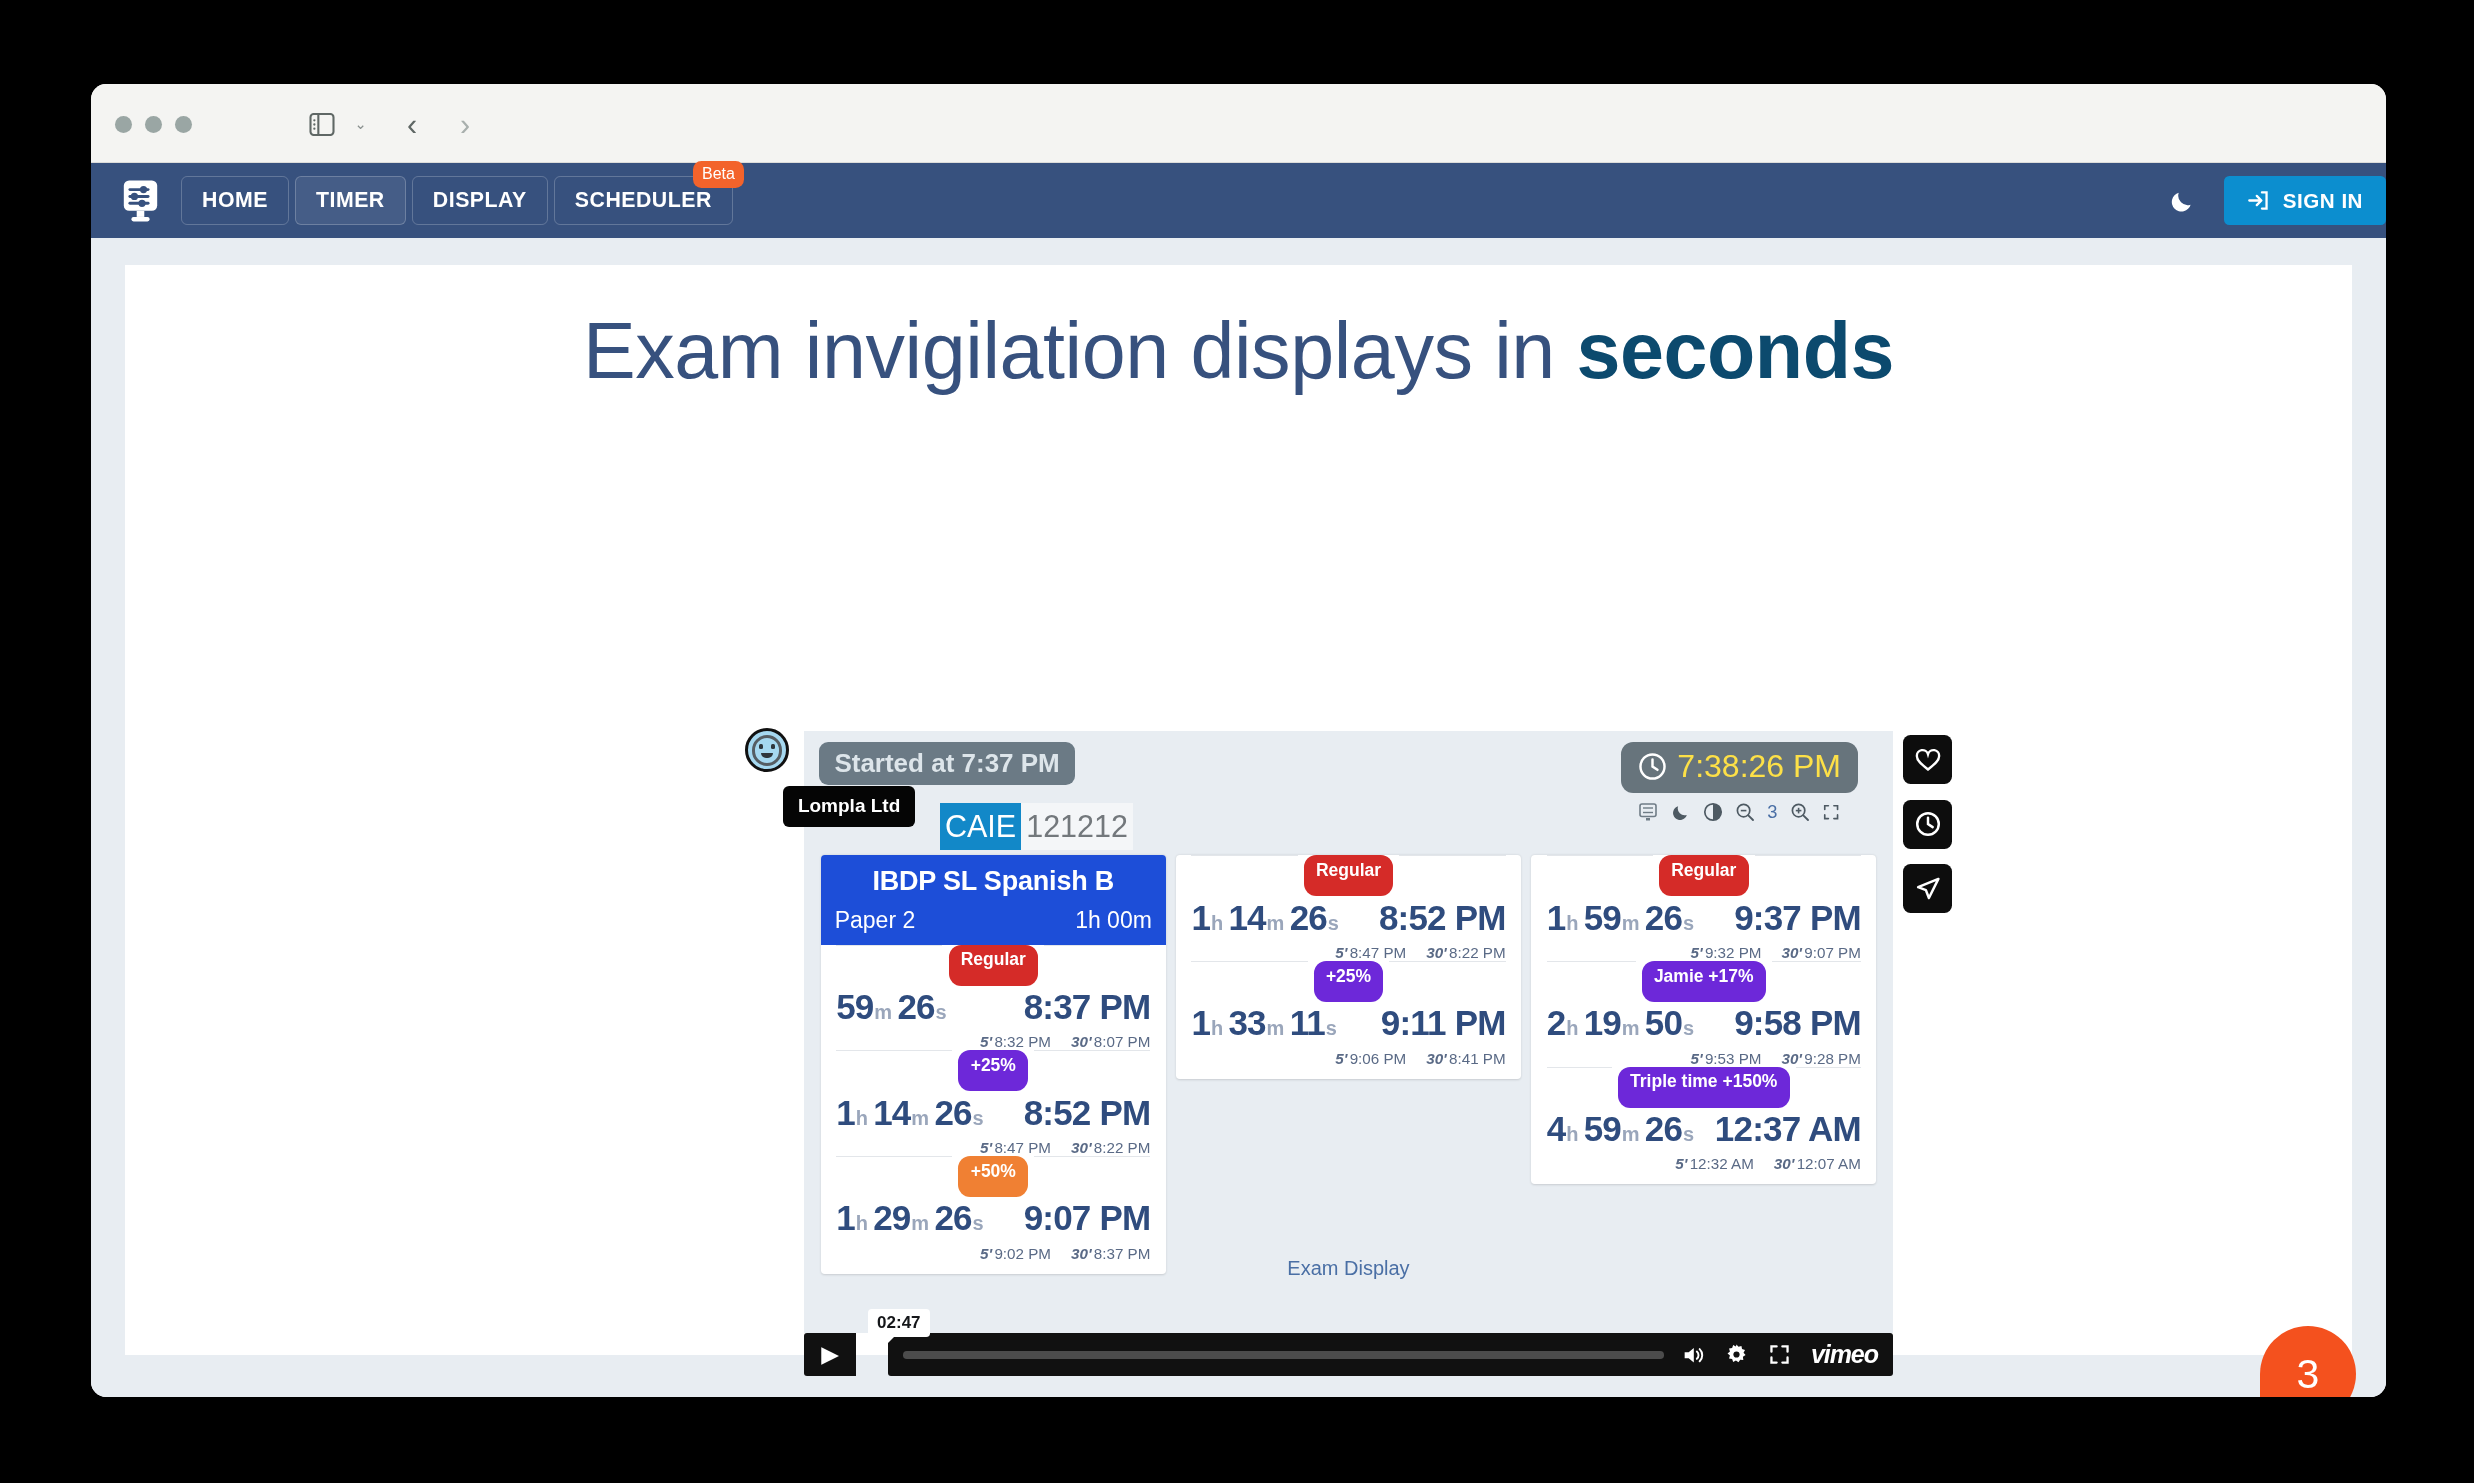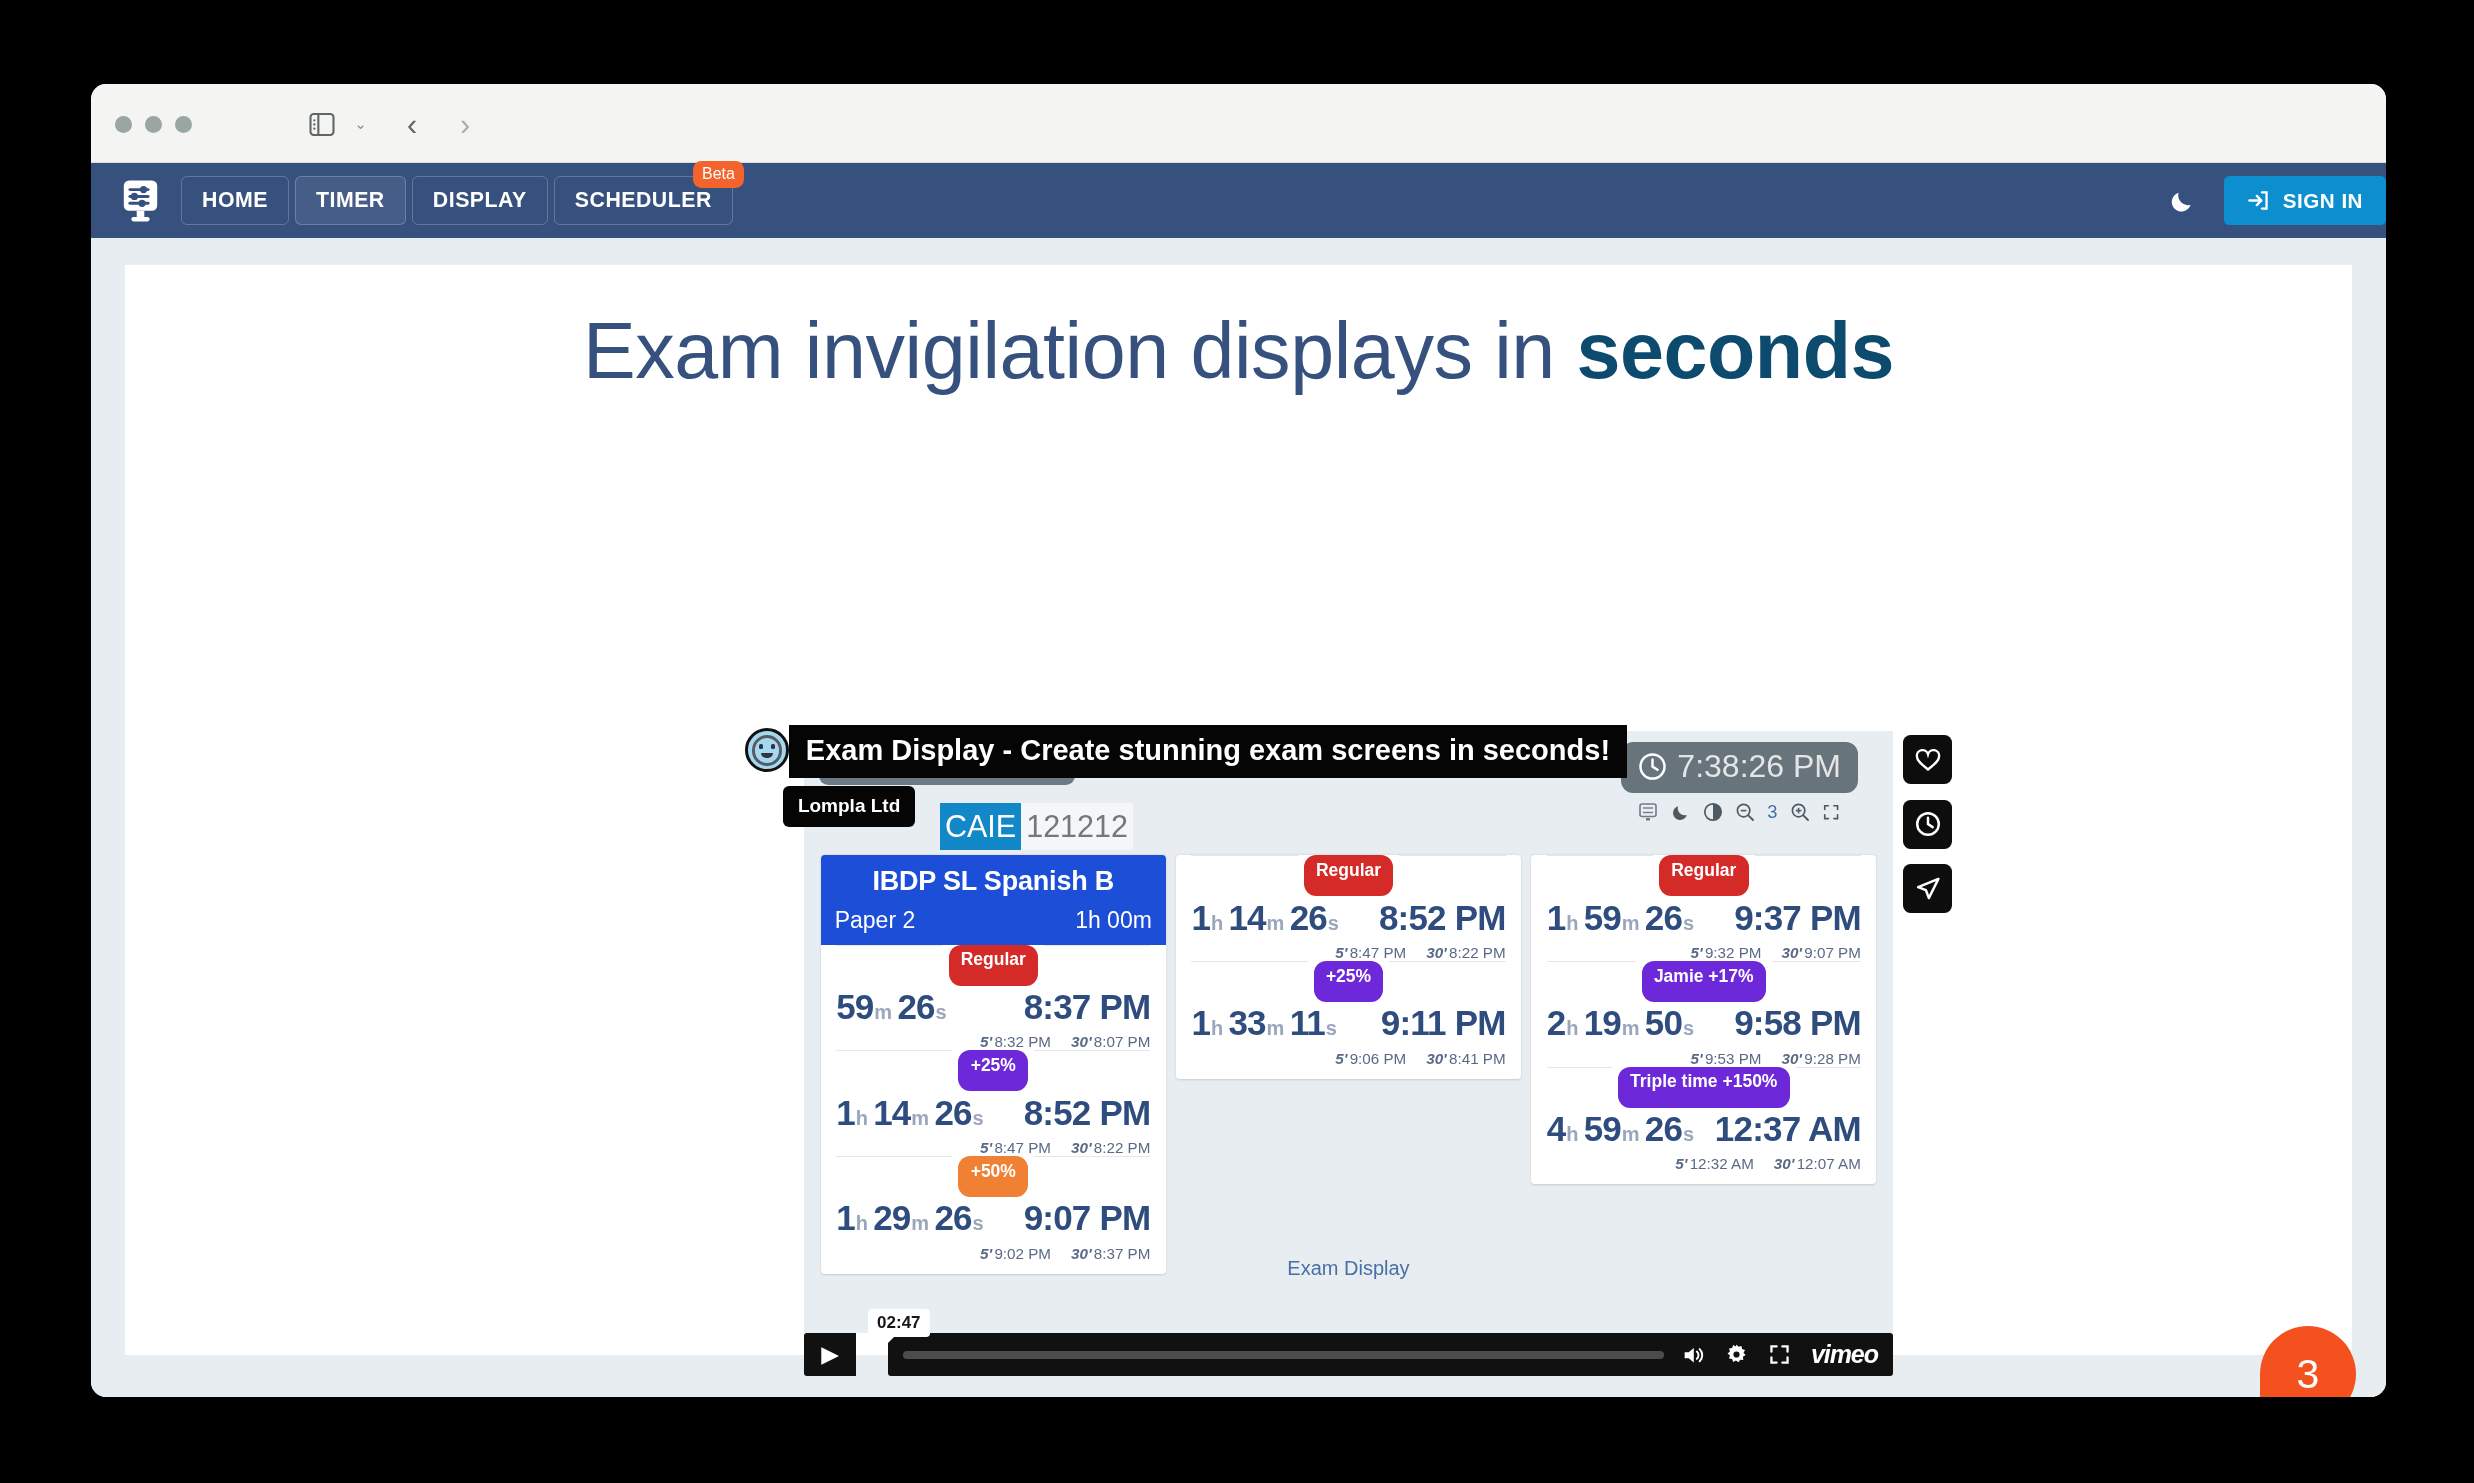--- a/index.html
+++ b/index.html
@@ -148,21 +148,21 @@
     background:#6b7a85; color:#dde5ea; border-radius:9.1px;
     padding:6.1px 15.2px; font-size:26px; font-weight:600; white-space:nowrap;
   }
   #demo-codes { position: absolute; left: 136px; top: 72px; display: flex; height: 47px; }
   .code-pill { display:flex; align-items:center; font-size:30.5px; font-weight:500; padding:0 5px; }
   .code-pill.blue { background:#1288c8; color:#ffffff; }
   .code-pill.white { background:#f4f6f8; color:#73787c; }
 
   #demo-clock {
     position: absolute; right: 35px; top: 10.7px;
-    background: #67747c; color: #e5e5e5;
+    background: #67747c; color: #fde047;
     border-radius: 12.2px; padding: 6.1px 17px 7.6px;
     font-size: 32px; font-weight: 400;
     display: flex; align-items: center; gap: 10.7px;
   }
   #demo-clock-icons {
     position: absolute; right: 53px; top: 70px;
     display: flex; align-items: center; gap: 12.2px;
     color: #6f7c86; font-size: 18.3px;
   }
   #demo-clock-icons .zoomnum { color:#4a6fa5; font-size:18.3px; }
@@ -537,21 +537,20 @@
           </div>
 
           <div id="demo-footer-link">Exam Display</div>
         </div>
 
         <div id="avatar-circle">
           <div id="avatar-inner">
               <span id="avatar-mouth"></span>
             </div>
         </div>
-        <div id="tooltip-title">Exam Display - Create stunning exam screens in seconds!</div>
         <div id="tooltip-company">Lompla Ltd</div>
 
         <div id="player-bar">
           <div id="play-button">▶</div>
           <div id="progress-area">
             <div id="time-tooltip">02:47</div>
             <div id="progress-track"></div>
             <div id="player-icons">
               <svg width="24.4" height="24.4" viewBox="0 0 20 20">
                   <path d="M3 7.5h3.3L10.5 4v12L6.3 12.5H3Z" fill="#fff"></path>

